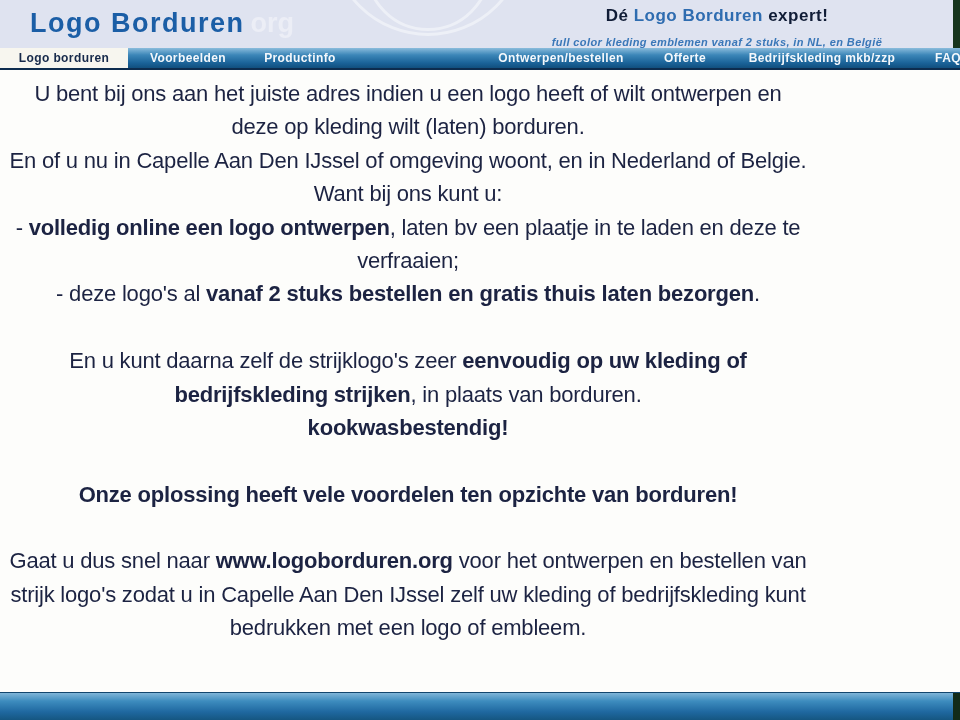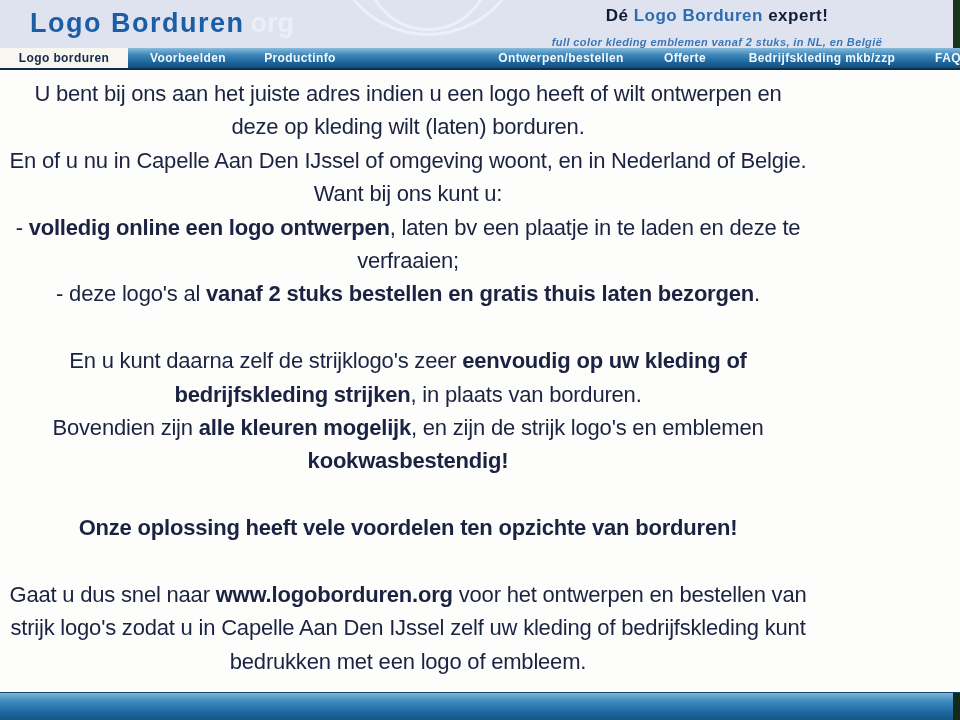--- a/index.html
+++ b/index.html
@@ -107,21 +107,20 @@
     <div class="line"><span>U bent bij ons aan het juiste adres indien u een logo heeft of wilt ontwerpen en</span></div>
     <div class="line"><span>deze op kleding wilt (laten) borduren.</span></div>
     <div class="line"><span>En of u nu in Capelle Aan Den IJssel of omgeving woont, en in Nederland of Belgie.</span></div>
     <div class="line"><span>Want bij ons kunt u:</span></div>
     <div class="line"><span>- </span><span class="b">volledig online een logo ontwerpen</span><span>, laten bv een plaatje in te laden en deze te</span></div>
     <div class="line"><span>verfraaien;</span></div>
     <div class="line"><span>- deze logo's al </span><span class="b">vanaf 2 stuks bestellen en gratis thuis laten bezorgen</span><span>.</span></div>
     <div class="line">&nbsp;</div>
     <div class="line"><span>En u kunt daarna zelf de strijklogo's zeer </span><span class="b">eenvoudig op uw kleding of</span></div>
     <div class="line"><span class="b">bedrijfskleding strijken</span><span>, in plaats van borduren.</span></div>
-    <div class="line"><span>Bovendien zijn </span><span class="b">alle kleuren mogelijk</span><span>, en zijn de strijk logo's en emblemen</span></div>
     <div class="line"><span class="b">kookwasbestendig!</span></div>
     <div class="line">&nbsp;</div>
     <div class="line"><span class="b">Onze oplossing heeft vele voordelen ten opzichte van borduren!</span></div>
     <div class="line">&nbsp;</div>
     <div class="line"><span>Gaat u dus snel naar </span><span class="b">www.logoborduren.org</span><span> voor het ontwerpen en bestellen van</span></div>
     <div class="line"><span>strijk logo's zodat u in Capelle Aan Den IJssel zelf uw kleding of bedrijfskleding kunt</span></div>
     <div class="line"><span>bedrukken met een logo of embleem.</span></div>
   </div>
 
 <div class="footer-bar">

